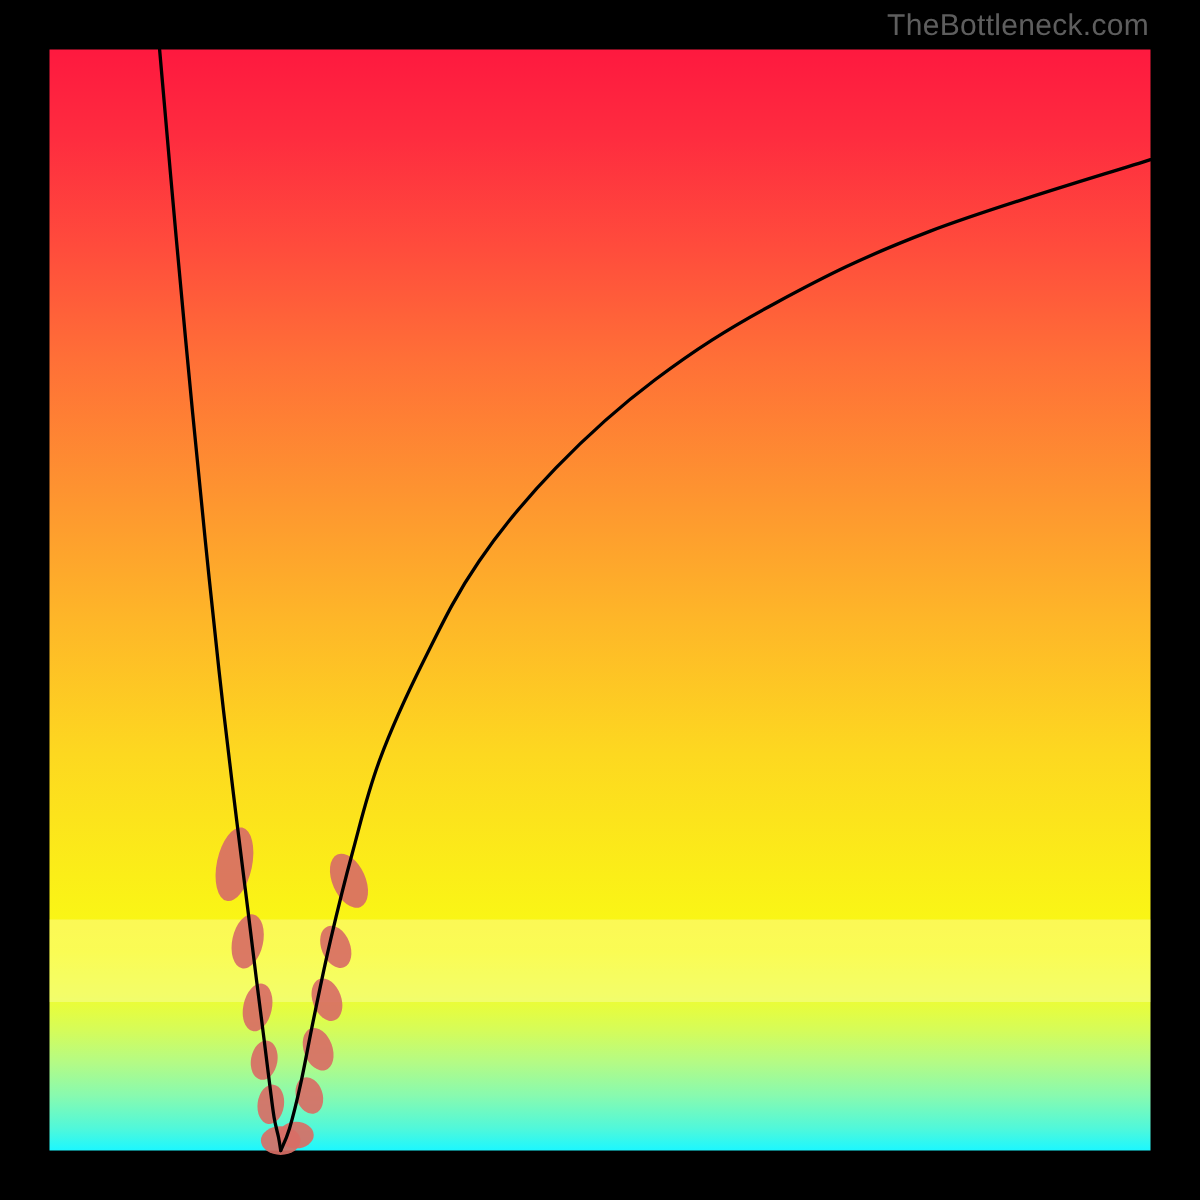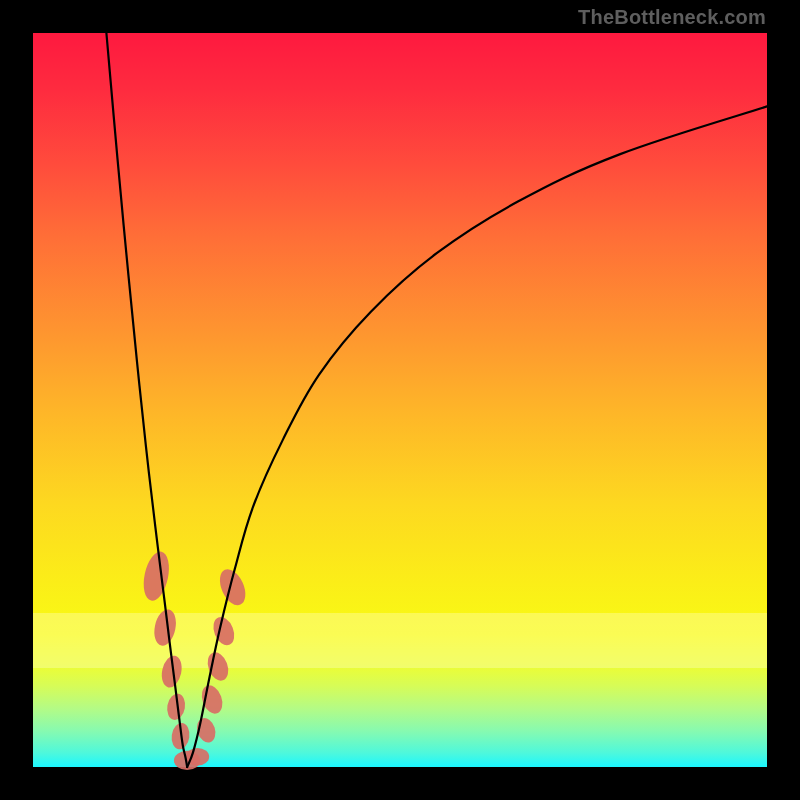--- a/index.html
+++ b/index.html
@@ -9,21 +9,20 @@
     height: 800px;
     overflow: hidden;
     background: #000;
     font-family: Arial, Helvetica, sans-serif;
   }
   .frame {
     position: absolute;
     left: 0; top: 0;
     width: 800px; height: 800px;
     background: #000;
-    font-weight: bold;
   }
   .plot-area {
     position: absolute;
     left: 33px;
     top: 33px;
     width: 734px;
     height: 734px;
     
     background: linear-gradient(to bottom,
       #fe193f 0%,

